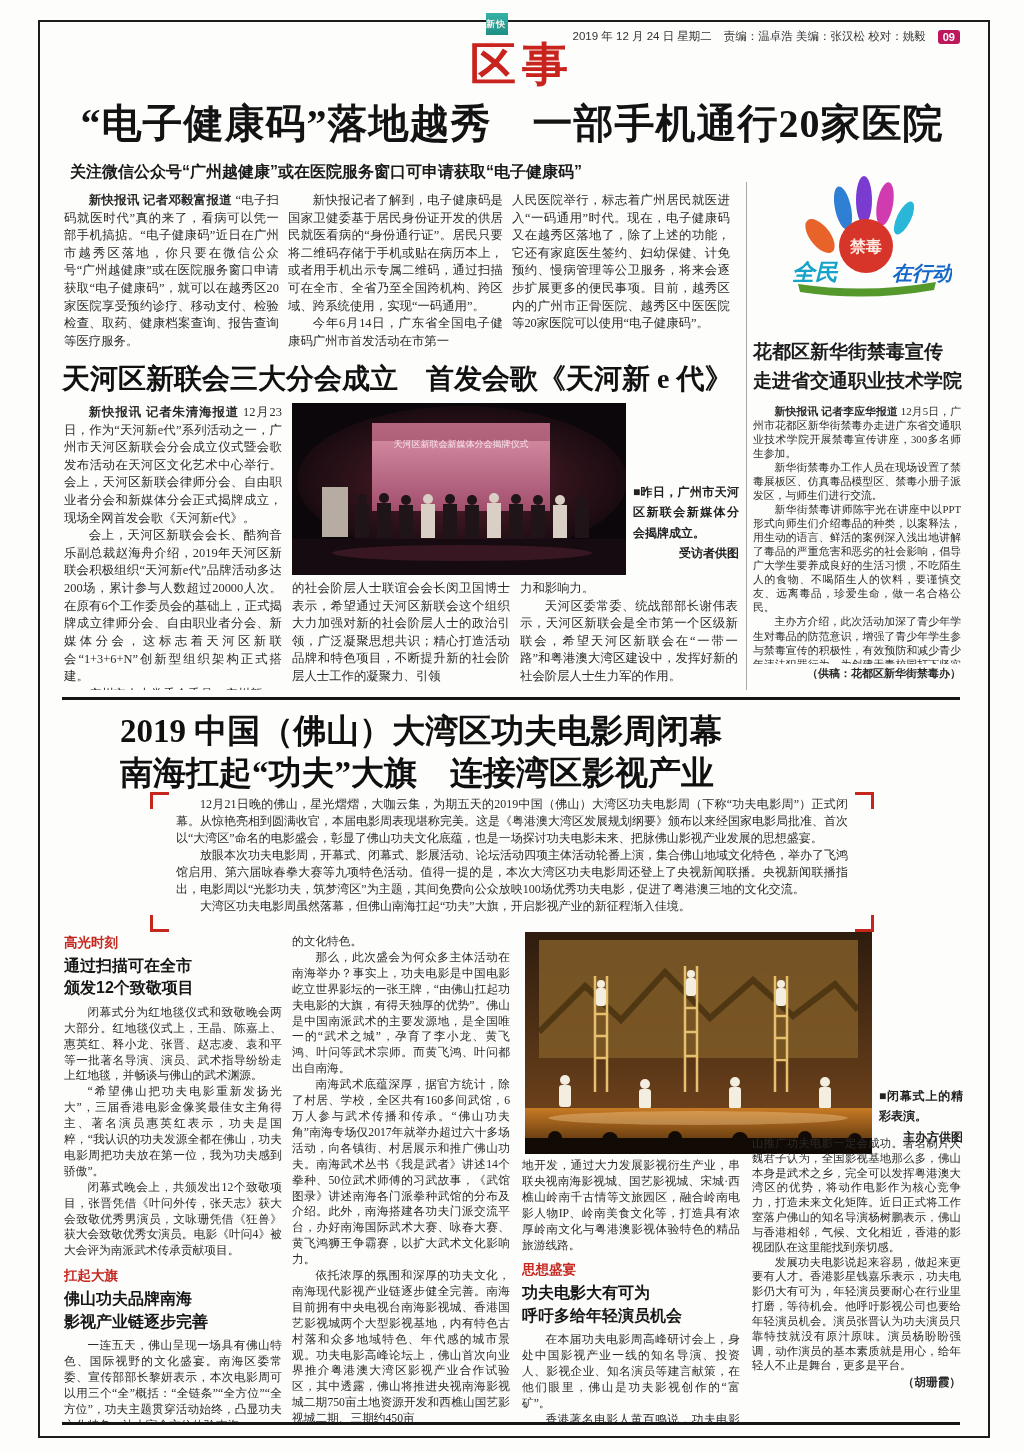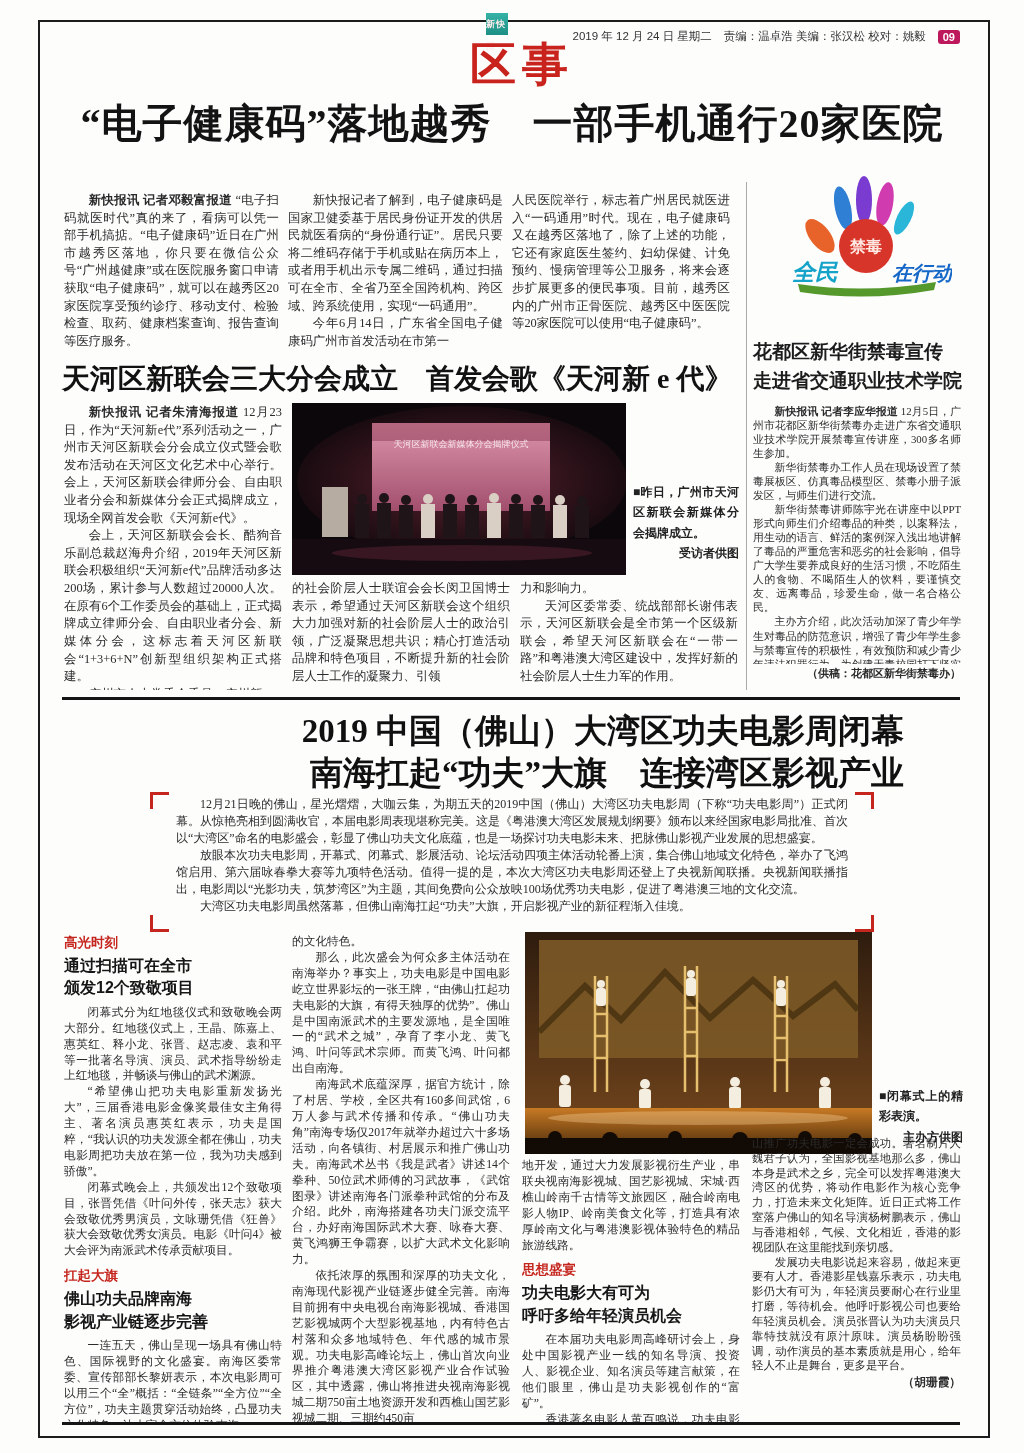--- a/index.html
+++ b/index.html
@@ -35,21 +35,21 @@
 
   
   .sep-v{left:746px;top:182px;width:1px;height:508px;background:#a9a9a9;}
   .sb-headline{left:753px;top:338px;width:210px;font-size:19px;font-weight:800;line-height:1.5;
                color:#1c1c1c;white-space:pre-line;}
   .sb-body p{font-size:10.8px;line-height:1.3;}
   .sb-credit{left:753px;top:666px;width:208px;font-size:11px;font-weight:bold;text-align:right;}
 
   
   .rule-h{left:62px;height:3px;width:898px;background:#151515;}
-  .kf-headline{left:120px;top:710px;width:784px;text-align:right;font-size:33px;line-height:1.28;
+  .kf-headline{left:120px;top:710px;width:784px;text-align:left;font-size:33px;line-height:1.28;
                font-weight:800;color:#101010;}
   .intro-box{left:150px;top:792px;width:724px;height:140px;}
   .intro-text{position:absolute;inset:4px 26px;overflow:hidden;text-align:justify;}
   .intro-text p{margin:0;text-indent:2em;font-size:12px;line-height:1.42;}
   .corner{position:absolute;width:16px;height:14px;border:0 solid #c5271f;}
   .c-tl{left:0;top:0;border-left-width:3px;border-top-width:3px;}
   .c-tr{right:0;top:0;border-right-width:3px;border-top-width:3px;}
   .c-bl{left:0;bottom:0;border-left-width:3px;border-bottom-width:3px;}
   .c-br{right:0;bottom:0;border-right-width:3px;border-bottom-width:3px;}
 
@@ -68,20 +68,21 @@
 
   <div class="abs mast-logo">新快报</div>
   <div class="abs section-title">区事</div>
   <div class="abs dateline">
     <span>2019 年 12 月 24 日 星期二</span>
     <span>责编：温卓浩  美编：张汉松  校对：姚毅</span>
     <span class="pageno">09</span>
   </div>
 
   <div class="abs a1-headline">“电子健康码”落地越秀　一部手机通行20家医院</div>
+  <div class="abs a1-subhead">关注微信公众号“广州越健康”或在医院服务窗口可申请获取“电子健康码”</div>
   <div class="abs col" style="left:64px;top:192px;width:215px;height:166px;">
       <p class="para"><b class="lead">新快报讯 记者邓毅富报道 </b><span>“电子扫码就医时代”真的来了，看病可以凭一部手机搞掂。“电子健康码”近日在广州市越秀区落地，你只要在微信公众号“广州越健康”或在医院服务窗口申请获取“电子健康码”，就可以在越秀区20家医院享受预约诊疗、移动支付、检验检查、取药、健康档案查询、报告查询等医疗服务。</span></p>
     </div>
   <div class="abs col" style="left:288px;top:192px;width:215px;height:166px;">
       <p class="para"><b class="lead"></b><span>新快报记者了解到，电子健康码是国家卫健委基于居民身份证开发的供居民就医看病的“身份通行证”。居民只要将二维码存储于手机或贴在病历本上，或者用手机出示专属二维码，通过扫描可在全市、全省乃至全国跨机构、跨区域、跨系统使用，实现“一码通用”。</span></p>
       <p class="para"><b class="lead"></b><span>今年6月14日，广东省全国电子健康码广州市首发活动在市第一</span></p>
     </div>
   <div class="abs col" style="left:512px;top:192px;width:218px;height:166px;">
       <p class="para flush"><b class="lead"></b><span>人民医院举行，标志着广州居民就医进入“一码通用”时代。现在，电子健康码又在越秀区落地了，除了上述的功能，它还有家庭医生签约、妇幼保健、计免预约、慢病管理等公卫服务，将来会逐步扩展更多的便民事项。目前，越秀区内的广州市正骨医院、越秀区中医医院等20家医院可以使用“电子健康码”。</span></p>
     </div>

